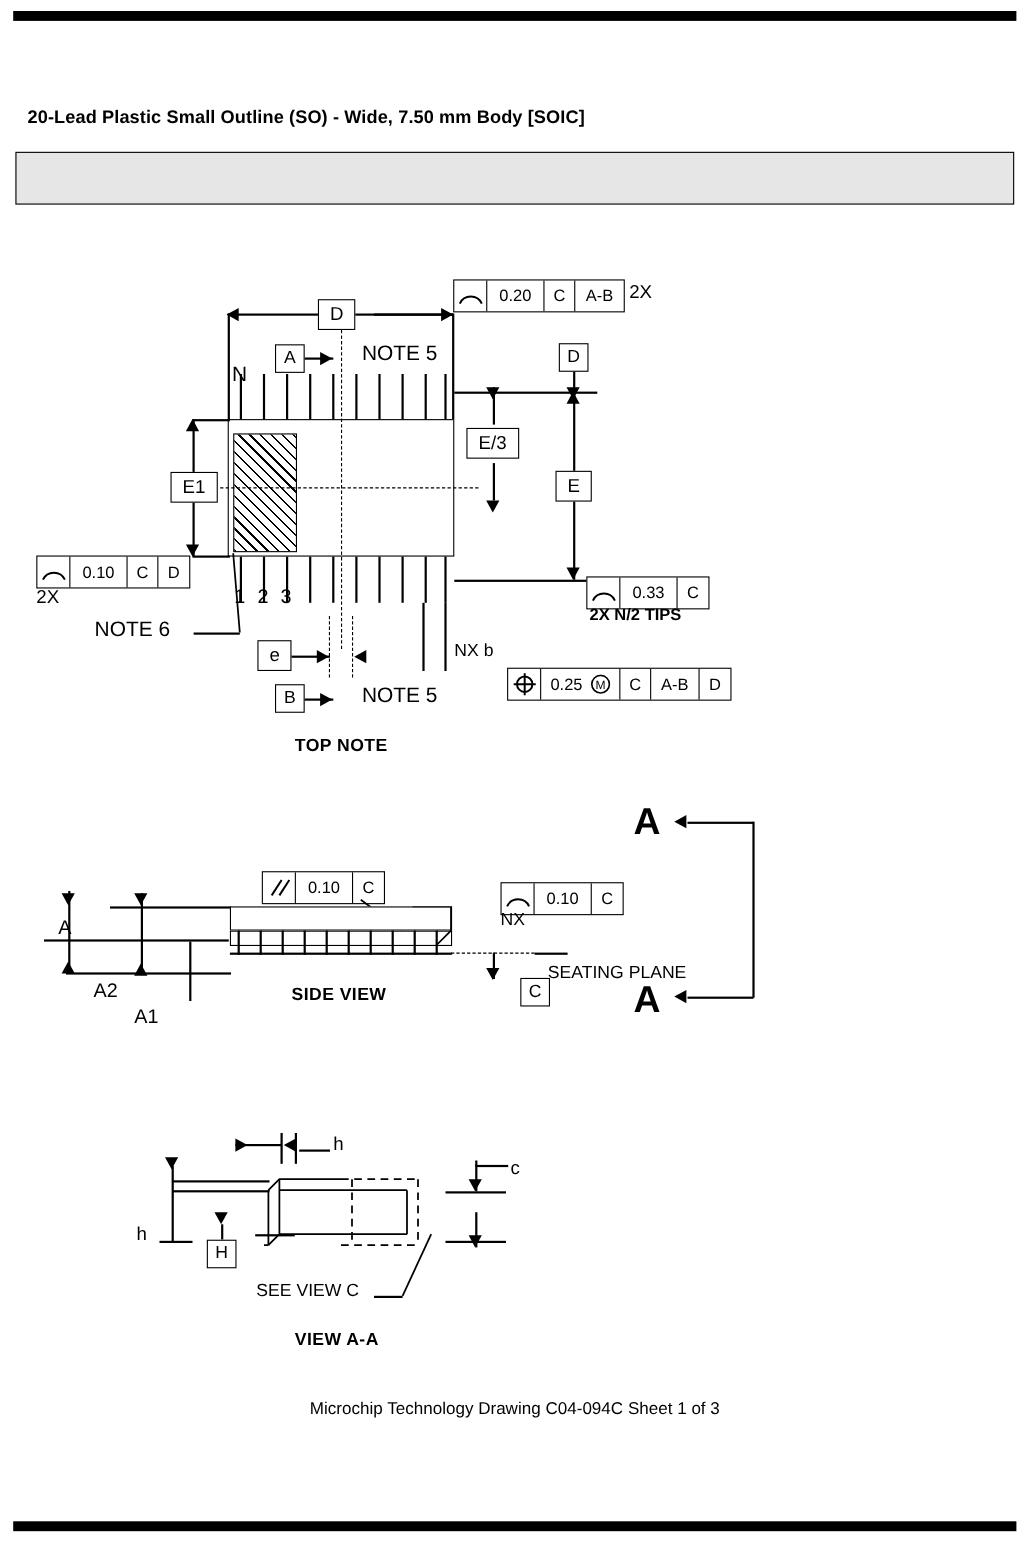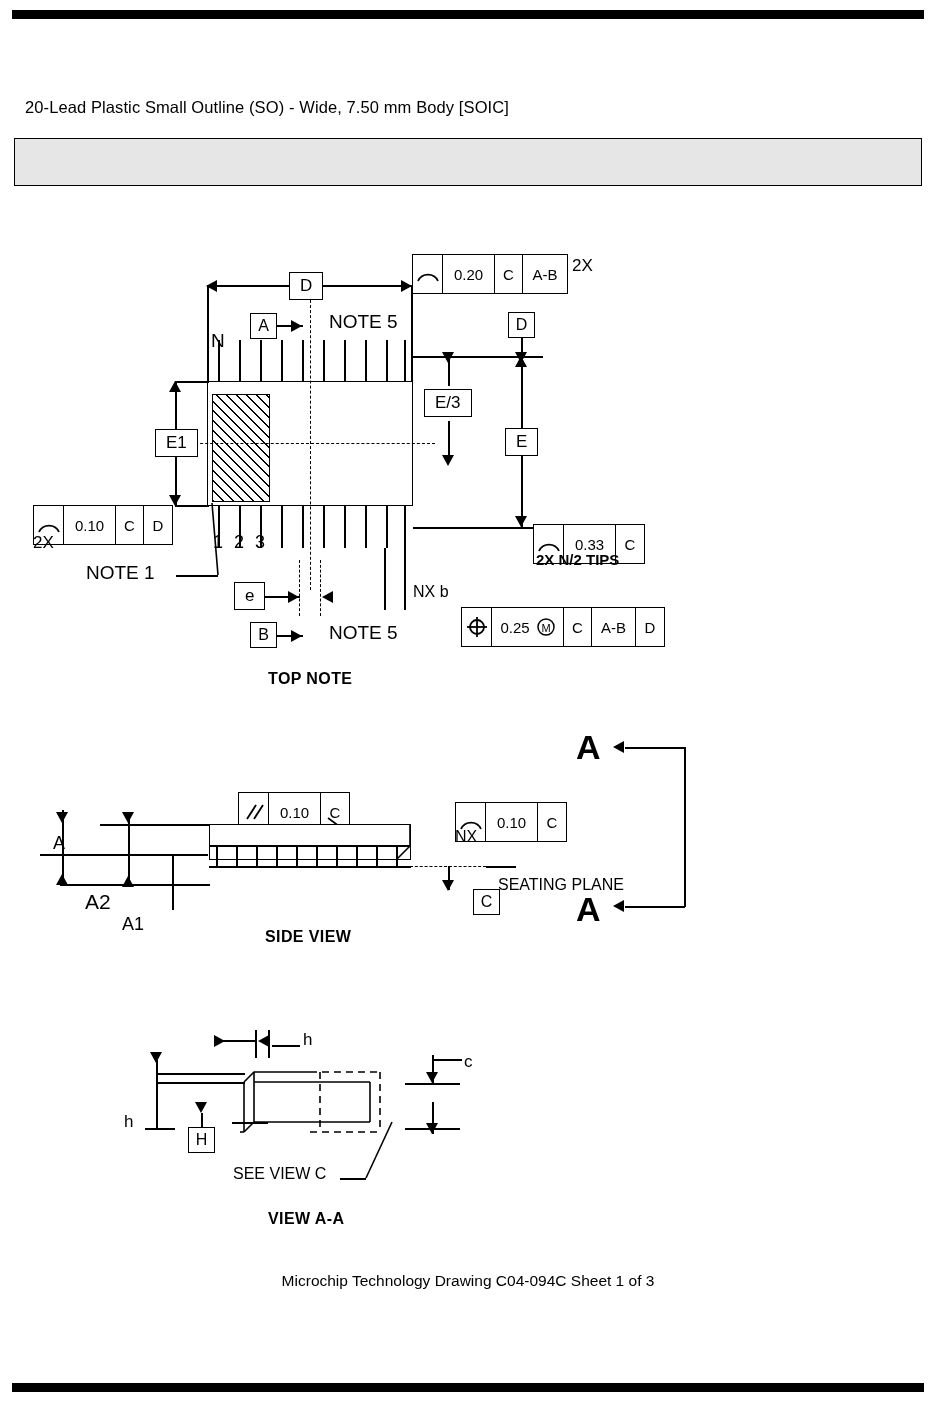--- a/index.html
+++ b/index.html
@@ -6,36 +6,36 @@
   body{
     width:936px;height:1412px;background:#ffffff;
     font-family:"Liberation Sans", sans-serif;
     color:#000;position:relative;overflow:hidden;
   }
   .rule-top{position:absolute;left:12px;top:10px;width:912px;height:9px;background:#000;}
   .rule-bottom{position:absolute;left:12px;top:1383px;width:912px;height:9px;background:#000;}
 
   .page-title{
     position:absolute;left:25px;top:98px;
-    font-size:16.5px;font-weight:normal;letter-spacing:0.1px;white-space:nowrap;
+    font-size:16.5px;font-weight:bold;letter-spacing:0.1px;white-space:nowrap;
   }
   .note-banner{
     position:absolute;left:14px;top:138px;width:908px;height:48px;
     background:#e6e6e6;border:1px solid #000;box-sizing:border-box;
   }
 
   
   .ln{position:absolute;background:#000;}
   .hl{height:1.6px;}
   .vl{width:1.6px;}
   .box{position:absolute;border:1.6px solid #000;box-sizing:border-box;background:#fff;}
   .lbl{position:absolute;font-size:17px;white-space:nowrap;}
 
   
-  .fcf{position:absolute;display:flex;align-items:stretch;border:1.6px solid #000;background:#fff;height:40px;box-sizing:border-box;}
+  .fcf{position:absolute;display:flex;align-items:stretch;border:1.6px solid #000;background:#fff;height:30px;box-sizing:border-box;}
   .fcf > div{display:flex;align-items:center;justify-content:center;border-right:1.6px solid #000;padding:0 6px;font-size:15px;box-sizing:border-box;}
   .fcf > div:last-child{border-right:none;}
   .sym{width:30px;padding:0 !important;}
   .datum-box{position:absolute;border:1.6px solid #000;background:#fff;
     width:27px;height:26px;display:flex;align-items:center;justify-content:center;
     font-size:16px;box-sizing:border-box;}
   .dimbox{position:absolute;border:1.6px solid #000;background:#fff;height:28px;
     display:flex;align-items:center;justify-content:center;font-size:17px;
     padding:0 10px;box-sizing:border-box;}
 
@@ -159,21 +159,21 @@
 <div class="ln vl" style="left:323px;top:506px;height:42px;"></div>
 <div class="ln vl" style="left:344px;top:506px;height:42px;"></div>
 <div class="ln vl" style="left:365px;top:506px;height:42px;"></div>
 <div class="ln vl" style="left:386px;top:506px;height:42px;"></div>
 <div class="ln vl" style="left:404px;top:506px;height:42px;"></div>
 
 <div class="lbl" style="left:213px;top:532px;font-size:18px;">1</div>
 <div class="lbl" style="left:234px;top:532px;font-size:18px;">2</div>
 <div class="lbl" style="left:255px;top:532px;font-size:18px;">3</div>
 
-<div class="lbl" style="left:86px;top:562px;font-size:19px;">NOTE 1</div>
+<div class="lbl" style="left:86px;top:562px;font-size:19px;">NOTE 6</div>
 <div class="ln hl" style="left:176px;top:575px;width:42px;"></div>
 <svg style="position:absolute;left:150px;top:498px;width:90px;height:80px;">
   <line x1="68" y1="77" x2="62" y2="5" stroke="#000" stroke-width="1.6"></line>
 </svg>
 
 <div class="fcf" style="left:533px;top:524px;text-align:center;">
   <div class="sym">
     <svg width="26" height="22" viewBox="0 0 26 22">
         <path d="M3 18 A11 11 0 0 1 23 18" fill="none" stroke="#000" stroke-width="1.8"></path>
       </svg>
@@ -284,26 +284,26 @@
 <div class="ln hl" style="left:60px;top:884px;width:150px;"></div>
 
 <div class="ln vl" style="left:62px;top:810px;height:70px;"></div>
 <div class="arrow ar-dn" style="left:56px;top:812px;"></div>
 <div class="arrow ar-up" style="left:56px;top:874px;"></div>
 <div class="lbl" style="left:53px;top:833px;font-size:18px;">A</div>
 
 <div class="ln vl" style="left:128px;top:812px;height:72px;"></div>
 <div class="arrow ar-dn" style="left:122px;top:812px;"></div>
 <div class="arrow ar-up" style="left:122px;top:876px;"></div>
-<div class="lbl" style="left:85px;top:890px;font-size:21px;">A2</div>
+<div class="lbl" style="left:85px;top:890px;font-size:18px;">A2</div>
 
 <div class="ln vl" style="left:172px;top:856px;height:54px;"></div>
 <div class="lbl" style="left:122px;top:914px;font-size:18px;">A1</div>
 
-<div class="view-cap" style="left:265px;top:928px;">SIDE VIEW</div>
+<div class="view-cap" style="left:265px;top:896px;">SIDE VIEW</div>
 
 <div class="ln hl" style="left:214px;top:1040px;width:42px;"></div>
 <div class="arrow ar-rt" style="left:214px;top:1035px;"></div>
 <div class="arrow ar-lf" style="left:258px;top:1035px;"></div>
 <div class="ln vl" style="left:255px;top:1030px;height:28px;"></div>
 <div class="ln vl" style="left:268px;top:1030px;height:28px;"></div>
 <div class="lbl" style="left:303px;top:1030px;font-size:17px;">h</div>
 <div class="ln hl" style="left:272px;top:1045px;width:28px;"></div>
 
 <div class="ln hl" style="left:157px;top:1073px;width:88px;"></div>

